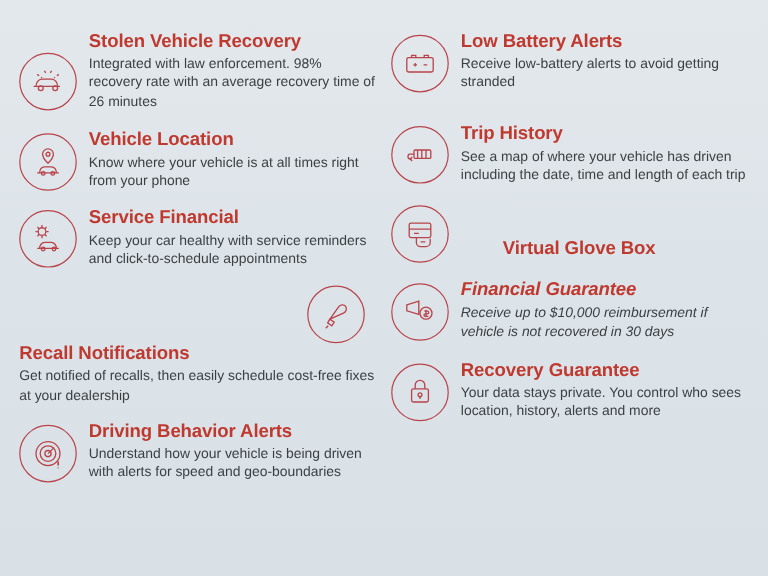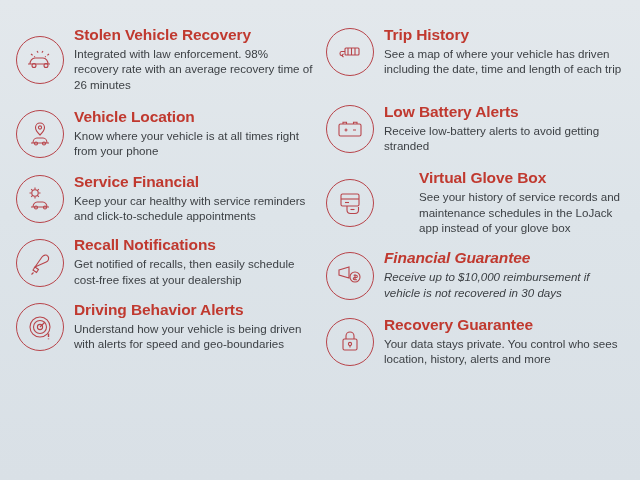--- a/index.html
+++ b/index.html
@@ -29,21 +29,21 @@
   }
   .col {
     flex: 1 1 50%;
     display: flex;
     flex-direction: column;
     justify-content: flex-start;
   }
   .feature {
     display: flex;
     flex-direction: row;
-    align-items: center;
+    align-items: flex-end;
     margin-bottom: 14px;
   }
   .icon-wrap {
     flex: 0 0 auto;
     width: 46px;
     height: 46px;
     border-radius: 50%;
     border: 1px solid #b8444a;
     display: flex;
     align-items: center;
@@ -70,21 +70,21 @@
   .fdesc {
     color: #3b3f43;
     font-size: 11.6px;
     line-height: 1.32;
     margin: 0;
   }
   
   .col-left .feature:nth-child(1) { margin-bottom: 16px; }
   .col-left .feature:nth-child(2) { }
   .col-left .feature:nth-child(3) { margin-bottom: 13px; }
-  .col-left .feature:nth-child(4) { margin-bottom: 14px; }
+  .col-left .feature:nth-child(4) { margin-bottom: 14px; flex-direction: column; }
   .col-right .feature:nth-child(1) { margin-bottom: 26px; }
   .col-right .feature:nth-child(2) { margin-bottom: 16px; }
   .col-right .feature:nth-child(3) { margin-bottom: 14px; gap: 35px; }
   .col-right .feature:nth-child(4) { margin-bottom: 16px; font-style: italic; }
 </style>
 </head>
 <body>
 
 <div id="board">
   <div class="columns">
@@ -169,59 +169,58 @@
         </div>
       </div>
 
     </div>
 
     <div class="col col-right">
 
       <div class="feature">
         <div class="icon-wrap">
           <svg width="30" height="24" viewBox="0 0 30 24" fill="none" stroke="#b8444a" stroke-width="1.1">
+            <rect x="4" y="7" width="22" height="12" rx="1.5"></rect>
+            <path d="M8 7V5.2h3.5V7M18.5 7V5.2H22V7"></path>
+            <path d="M9.5 13h3M11 11.5v3M18 13h3"></path>
+          </svg>
+        </div>
+        <div class="ftext">
+          <p class="ftitle">Low Battery Alerts</p>
+          <p class="fdesc">Receive low-battery alerts to avoid getting stranded</p>
+        </div>
+      </div>
+
+      <div class="feature">
+        <div class="icon-wrap">
+          <svg width="30" height="24" viewBox="0 0 30 24" fill="none" stroke="#b8444a" stroke-width="1.1">
             <rect x="10" y="8" width="14" height="7" rx="1"></rect>
             <path d="M13 8v7M16.5 8v7M20 8v7"></path>
             <path d="M10 11.5H6.5c-2 0-2 4 0 4H8"></path>
             <path d="M8.5 13.8L6.8 15.5l1.7 1.7"></path>
           </svg>
         </div>
         <div class="ftext">
           <p class="ftitle">Trip History</p>
           <p class="fdesc">See a map of where your vehicle has driven including the date, time and length of each trip</p>
-        </div>
-      </div>
-
-      <div class="feature">
-        <div class="icon-wrap">
-          <svg width="30" height="24" viewBox="0 0 30 24" fill="none" stroke="#b8444a" stroke-width="1.1">
-            <rect x="4" y="7" width="22" height="12" rx="1.5"></rect>
-            <path d="M8 7V5.2h3.5V7M18.5 7V5.2H22V7"></path>
-            <path d="M9.5 13h3M11 11.5v3M18 13h3"></path>
-          </svg>
-        </div>
-        <div class="ftext">
-          <p class="ftitle">Low Battery Alerts</p>
-          <p class="fdesc">Receive low-battery alerts to avoid getting stranded</p>
         </div>
       </div>
 
       <div class="feature">
         <div class="icon-wrap">
           <svg width="28" height="28" viewBox="0 0 28 28" fill="none" stroke="#b8444a" stroke-width="1.1">
             <rect x="5" y="5" width="18" height="12" rx="1.5"></rect>
             <path d="M5 10h18"></path>
             <path d="M9 13.5h4"></path>
             <path d="M11 17v4c0 2 1.6 3.5 3.6 3.5h4.4c2 0 3.5-1.5 3.5-3.5v-3"></path>
             <path d="M14.5 20.5h4"></path>
           </svg>
         </div>
         <div class="ftext">
           <p class="ftitle">Virtual Glove Box</p>
-          <p class="fdesc">See your history of service records and maintenance schedules in the LoJack app instead of your glove box</p>
         </div>
       </div>
 
       <div class="feature">
         <div class="icon-wrap">
           <svg width="30" height="26" viewBox="0 0 30 26" fill="none" stroke="#b8444a" stroke-width="1.1">
             <path d="M4 7l10-3v11L4 12z"></path>
             <circle cx="20" cy="14" r="5"></circle>
             <path d="M20 11.2v5.6M18.6 12.3h2.6c.7 0 1.1.5 1.1 1.1s-.4 1.1-1.1 1.1h-1.8c-.7 0-1.1.5-1.1 1.1s.4 1.1 1.1 1.1h2.6"></path>
           </svg>

